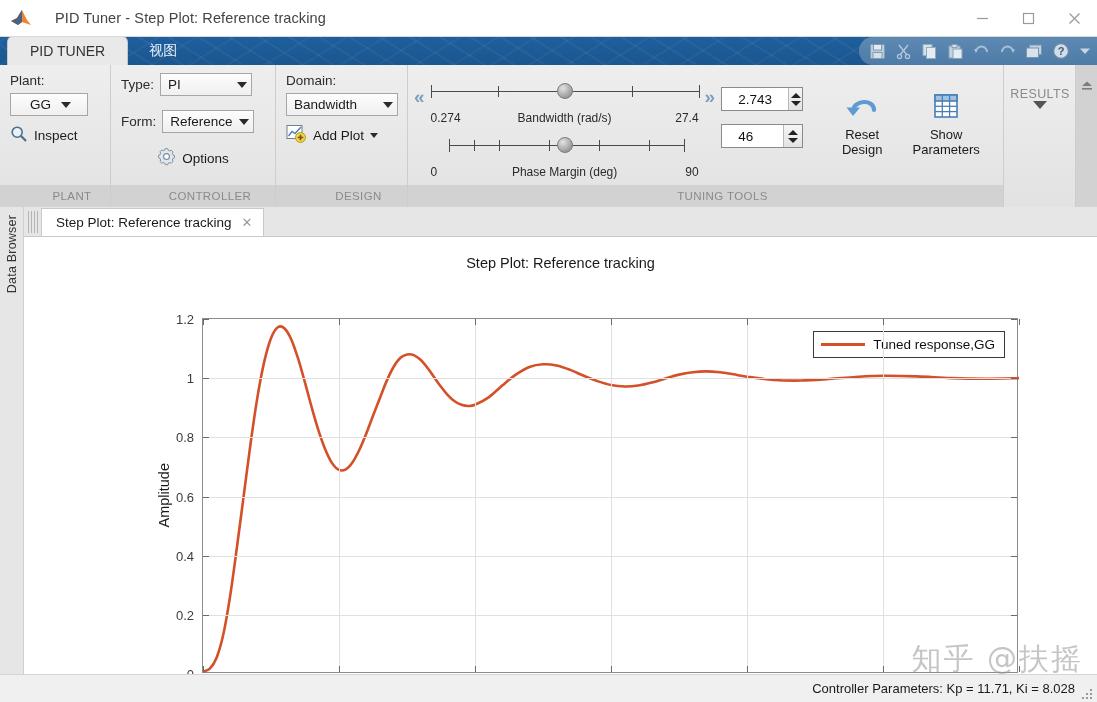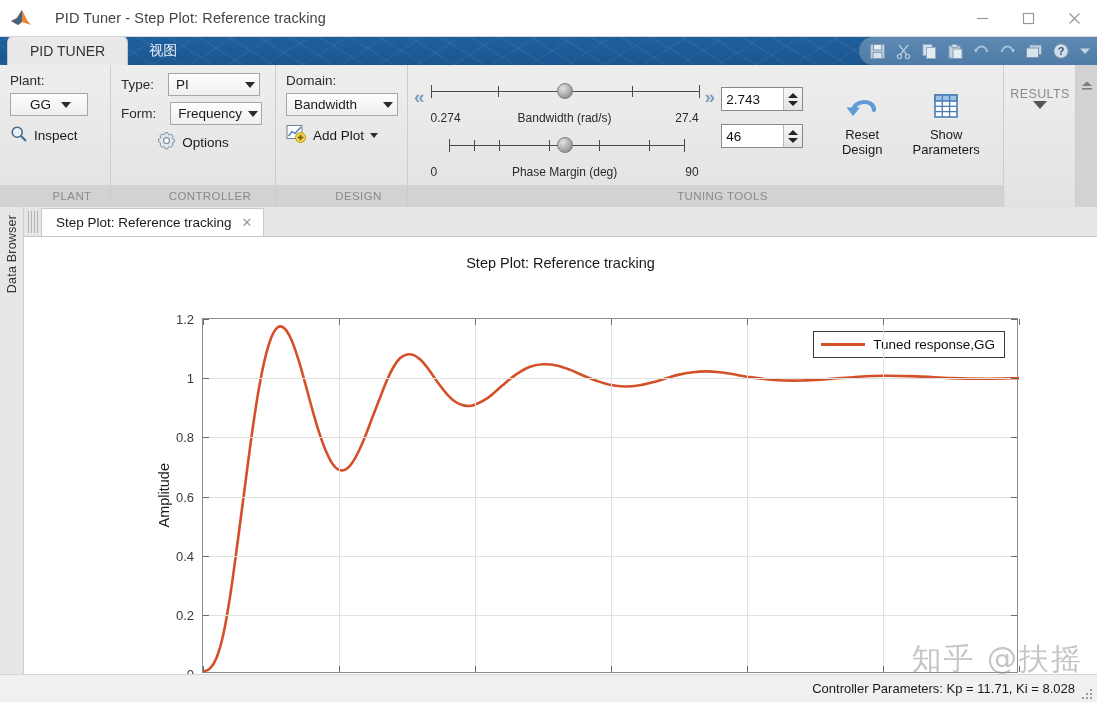--- a/index.html
+++ b/index.html
@@ -57,21 +57,21 @@
   }
   .rgroup { position: relative; display: flex; flex-direction: column; padding: 8px 0 0 0; }
   .rgroup + .rgroup { border-left: 1px solid #cdcdcd; }
   .rgroup-content { flex: 1; padding: 0 10px; }
   .rgroup-label {
     height: 22px; line-height: 22px; text-align: center; font-size: 11.5px;
     color: #8a8a8a; letter-spacing: .4px; background: #d2d2d2; padding-left: 34px;
   }
 
   .lbl { font-size: 13.5px; color: #2b2b2b; }
-  .field-row { display: flex; align-items: center; gap: 14px; margin-bottom: 6px; }
+  .field-row { display: flex; align-items: center; gap: 6px; margin-bottom: 14px; }
 
   .combo {
     background: linear-gradient(180deg,#fdfdfd,#efefef);
     border: 1px solid #a6a6a6; height: 23px; display: flex; align-items: center;
     padding: 0 4px 0 7px; font-size: 13.5px; color: #1a1a1a; gap: 6px;
     justify-content: space-between; min-width: 60px;
   }
   .caret-dn {
     width: 0; height: 0; border-left: 5px solid transparent; border-right: 5px solid transparent;
     border-top: 6px solid #2b2b2b; flex: none;
@@ -98,21 +98,21 @@
   }
   .slider-labels {
     position: relative; height: 16px; font-size: 12px; color: #2b2b2b; margin-top: 12px;
   }
   .sl-min { position: absolute; left: 0; }
   .sl-max { position: absolute; right: 0; }
   .sl-name { position: absolute; left: 50%; transform: translateX(-50%); white-space: nowrap; }
 
   .spins { display: flex; flex-direction: column; gap: 13px; padding-top: 4px; }
   .spin { display: flex; height: 24px; border: 1px solid #8a8a8a; background: #fff; width: 82px; }
-  .spin-val { flex: 1; font-size: 13.5px; padding: 0 4px; display: flex; align-items: center; color:#111; }
+  .spin-val { flex: 1; font-size: 13.5px; padding: 0 16px; display: flex; align-items: center; color:#111; }
   .spin-arrows {
     width: 19px; background: linear-gradient(180deg,#f6f6f6,#e3e3e3);
     border-left: 1px solid #b9b9b9; display: flex; flex-direction: column;
     align-items: center; justify-content: center; gap: 3px;
   }
   .tri-up { width:0;height:0;border-left:5px solid transparent;border-right:5px solid transparent;border-bottom:5px solid #222; }
   .tri-dn { width:0;height:0;border-left:5px solid transparent;border-right:5px solid transparent;border-top:5px solid #222; }
 
   .bigbtn {
     display: flex; flex-direction: column; align-items: center; width: 78px;
@@ -348,21 +348,21 @@
         <div class="field-row">
           <span class="lbl">Type:</span>
           <div class="combo" style="width:92px;">
             <span>PI</span>
             <span class="caret-dn"></span>
           </div>
         </div>
         <div class="field-row">
           <span class="lbl">Form:</span>
           <div class="combo" style="width:92px;">
-            <span>Frequency</span>
+            <span>Reference</span>
             <span class="caret-dn"></span>
           </div>
         </div>
         <div class="icon-btn center" style="margin-top:2px;">
           <span>
             <svg width="19" height="19" viewBox="0 0 20 20">
               <path d="M10 1.6l1.3.25.6 1.65 1.5.62 1.6-.72 1.85 1.85-.72 1.6.62 1.5 1.65.6v2.6l-1.65.6-.62 1.5.72 1.6-1.85 1.85-1.6-.72-1.5.62-.6 1.65h-2.6l-.6-1.65-1.5-.62-1.6.72-1.85-1.85.72-1.6-.62-1.5L1.6 11.3V8.7l1.65-.6.62-1.5-.72-1.6L5 3.15l1.6.72 1.5-.62.6-1.65z" fill="#dfe6ec" stroke="#7b8b99" stroke-width="1"></path>
               <circle cx="10" cy="10" r="3.1" fill="#fff" stroke="#7b8b99" stroke-width="1.2"></circle>
             </svg>
           </span>

